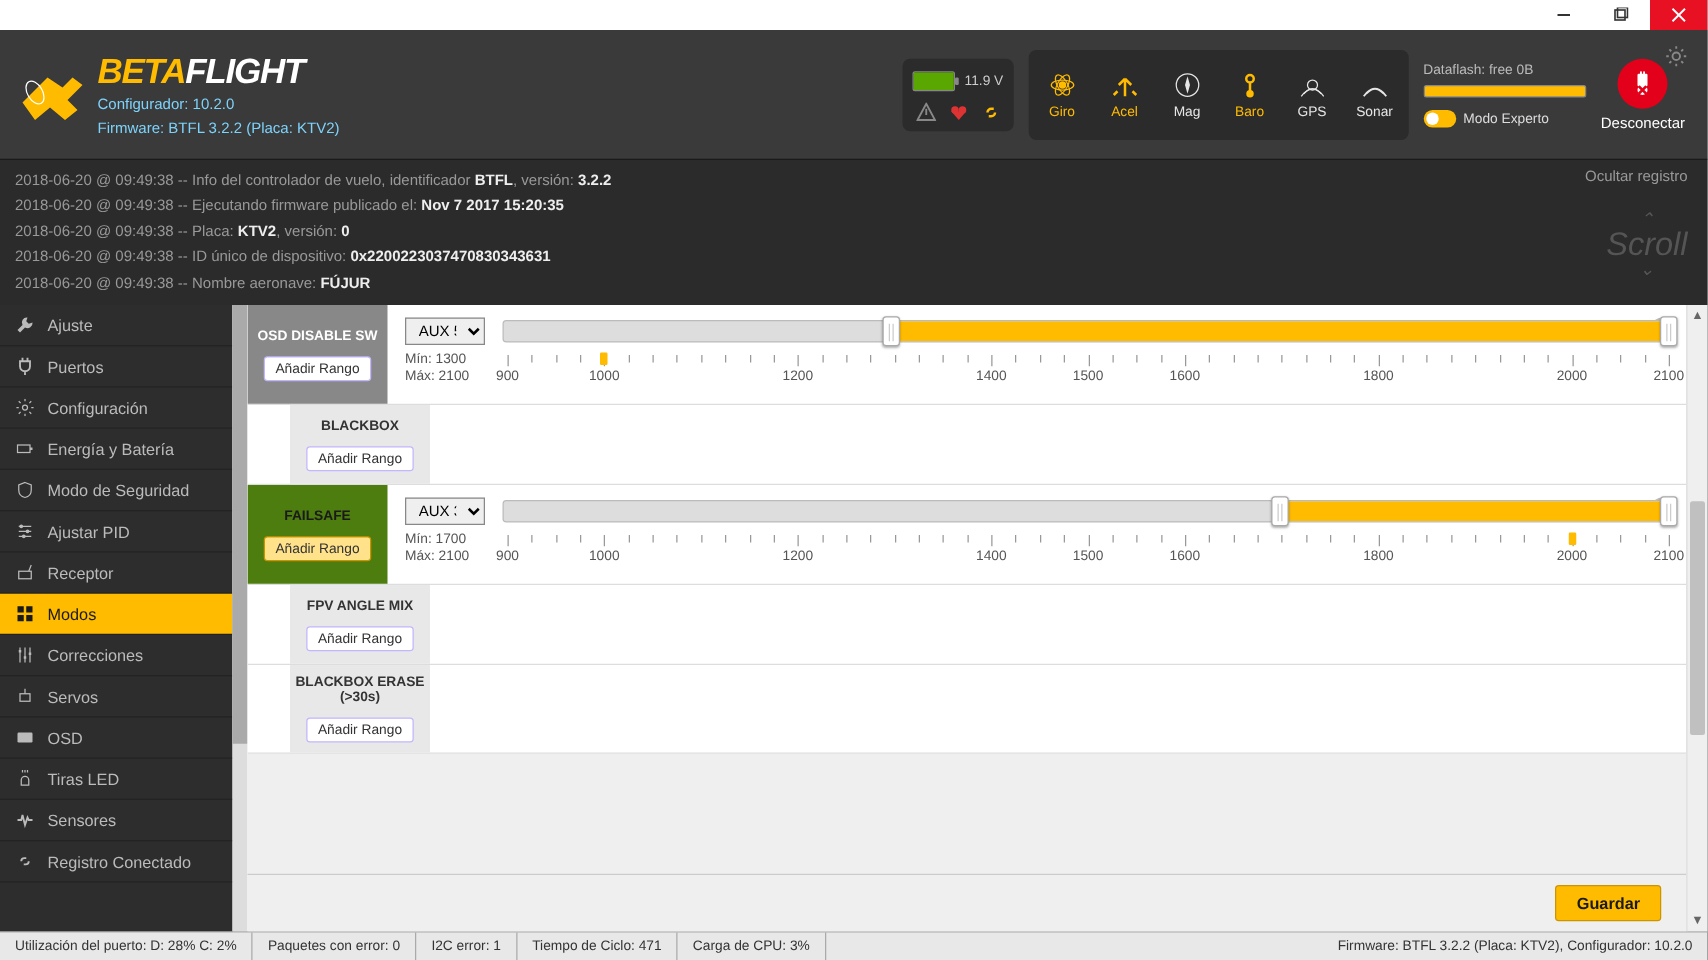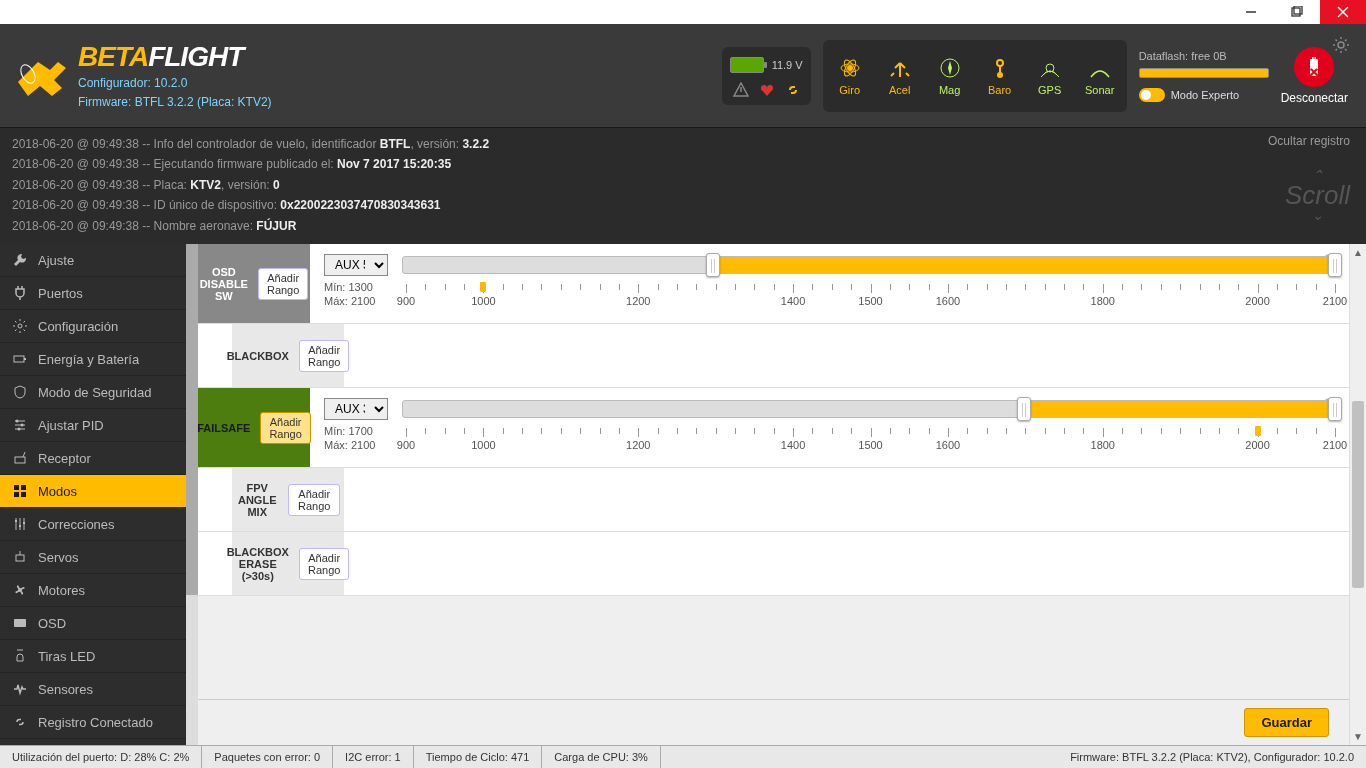--- a/index.html
+++ b/index.html
@@ -29,21 +29,21 @@
   .batt-fill { height:100%; background:#59a700; }
   .voltage { font-size: 11px; color: #ccc; }
   .warn-row { display:flex; gap:8px; align-items:center; padding-left:2px;}
   .warn-row .ic { width:18px; height:18px; display:flex; align-items:center; justify-content:center; }
   
   .sensor-block { display:flex; gap:4px; background:#2b2b2b; border-radius:6px; padding:4px; }
   .sensor { width:46px; height:64px; display:flex; flex-direction:column; align-items:center; justify-content:center; gap:4px; border-radius:4px; }
   .sensor .sic { width:24px; height:24px; display:flex; align-items:center; justify-content:center; }
   .sensor .slab { font-size:11px; }
   .sensor.on { color:#ffbb00; }
-  .sensor.off { color:#bef264; }
+  .sensor.off { color:#e5e5e5; }
   
   .dataflash { display:flex; flex-direction:column; gap:6px; }
   .dataflash .dflabel { font-size:11px; color:#bbb; }
   .dataflash .bar { width:130px; height:10px; background:#ffbb00; border-radius:2px; border:1px solid #888; position:relative; }
   .expert-toggle { display:flex; align-items:center; gap:6px; font-size:11px; color:#ddd; margin-top:4px;}
   .toggle { width:26px; height:14px; background:#ffbb00; border-radius:7px; position:relative; }
   .toggle::after { content:""; position:absolute; width:10px; height:10px; background:#fff; border-radius:50%; top:2px; left:2px; }
   
   .disconnect { display:flex; flex-direction:column; align-items:center; gap:4px; cursor:pointer; }
   .disconnect .circ { width:40px; height:40px; background:#e2001a; border-radius:50%; display:flex; align-items:center; justify-content:center; }
@@ -71,21 +71,21 @@
   
   
   .content { flex:1; background:#efefef; position:relative; display:flex; flex-direction:column; }
   .modes { flex:1; overflow-y:auto; padding:0; }
   .save-bar { height:46px; background:#efefef; border-top:1px solid #ccc; display:flex; justify-content:flex-end; align-items:center; padding:0 20px; }
   .save-btn { background:#ffbb00; border:1px solid #cc9500; padding:6px 16px; font-size:13px; border-radius:3px; cursor:pointer; font-weight:600; color:#1a1a1a;}
   
   .mode-row { display:flex; border-bottom:1px solid #ddd; background:#fff; min-height:80px; }
   .mode-row.active .mhead { background:#4d7c0f; color:#1a1a1a; }
   .mode-row.empty { min-height:64px;padding-left:34px; }
-  .mhead { width:112px; background:#999; color:#fff; display:flex; align-items:center; justify-content:center; gap:10px; padding:8px 4px; text-align:center; font-size:11px; font-weight:600; }
+  .mhead { width:112px; background:#999; color:#fff; display:flex; flex-direction:column; align-items:center; justify-content:center; gap:10px; padding:8px 4px; text-align:center; font-size:11px; font-weight:600; }
   .mhead.grey { background:#888; }
   .mhead.light { background:#e8e8e8; color:#333; }
   .addrange { background:#fff; border:1px solid #c4b5fd; padding:3px 8px; font-size:11px; border-radius:3px; cursor:pointer; color:#333;}
   .mode-row.active .addrange { background:#ffe28a; border-color:#cc9500; }
   
   .mbody { flex:1; padding:10px 14px 6px 14px; position:relative; }
   .mbody .sel-row { display:flex; align-items:center; gap:10px; }
   .aux-sel { border:1px solid #888; padding:2px 6px; font-size:12px; width:64px; }
   .info-row { font-size:11px; color:#555; margin-top:4px; line-height:1.3; display:flex; gap:20px; align-items:flex-start;}
   .minmax { width:62px; }
@@ -374,29 +374,20 @@
         <span>Correcciones</span>
       </div>
       <div class="nav">
         <span class="nic">
           <svg width="14" height="14" viewBox="0 0 14 14">
             <rect x="3" y="5" width="8" height="6" fill="none" stroke="currentColor"></rect>
             <line x1="7" y1="5" x2="7" y2="1" stroke="currentColor"></line>
           </svg>
         </span>
         <span>Servos</span>
-      </div>
-      <div class="nav">
-        <span class="nic">
-          <svg width="14" height="14" viewBox="0 0 14 14">
-            <circle cx="7" cy="7" r="2" fill="currentColor"></circle>
-            <path d="M7 7 Q10 2 12 5 Q9 7 7 7 Q4 12 2 9 Q5 7 7 7 Q12 10 9 12 Q7 9 7 7 Q2 4 5 2 Q7 5 7 7" fill="currentColor"></path>
-          </svg>
-        </span>
-        <span>Motores</span>
       </div>
       <div class="nav">
         <span class="nic">
           <svg width="14" height="14" viewBox="0 0 14 14">
             <rect x="1" y="3" width="12" height="8" rx="1" fill="currentColor"></rect>
           </svg>
         </span>
         <span>OSD</span>
       </div>
       <div class="nav">

